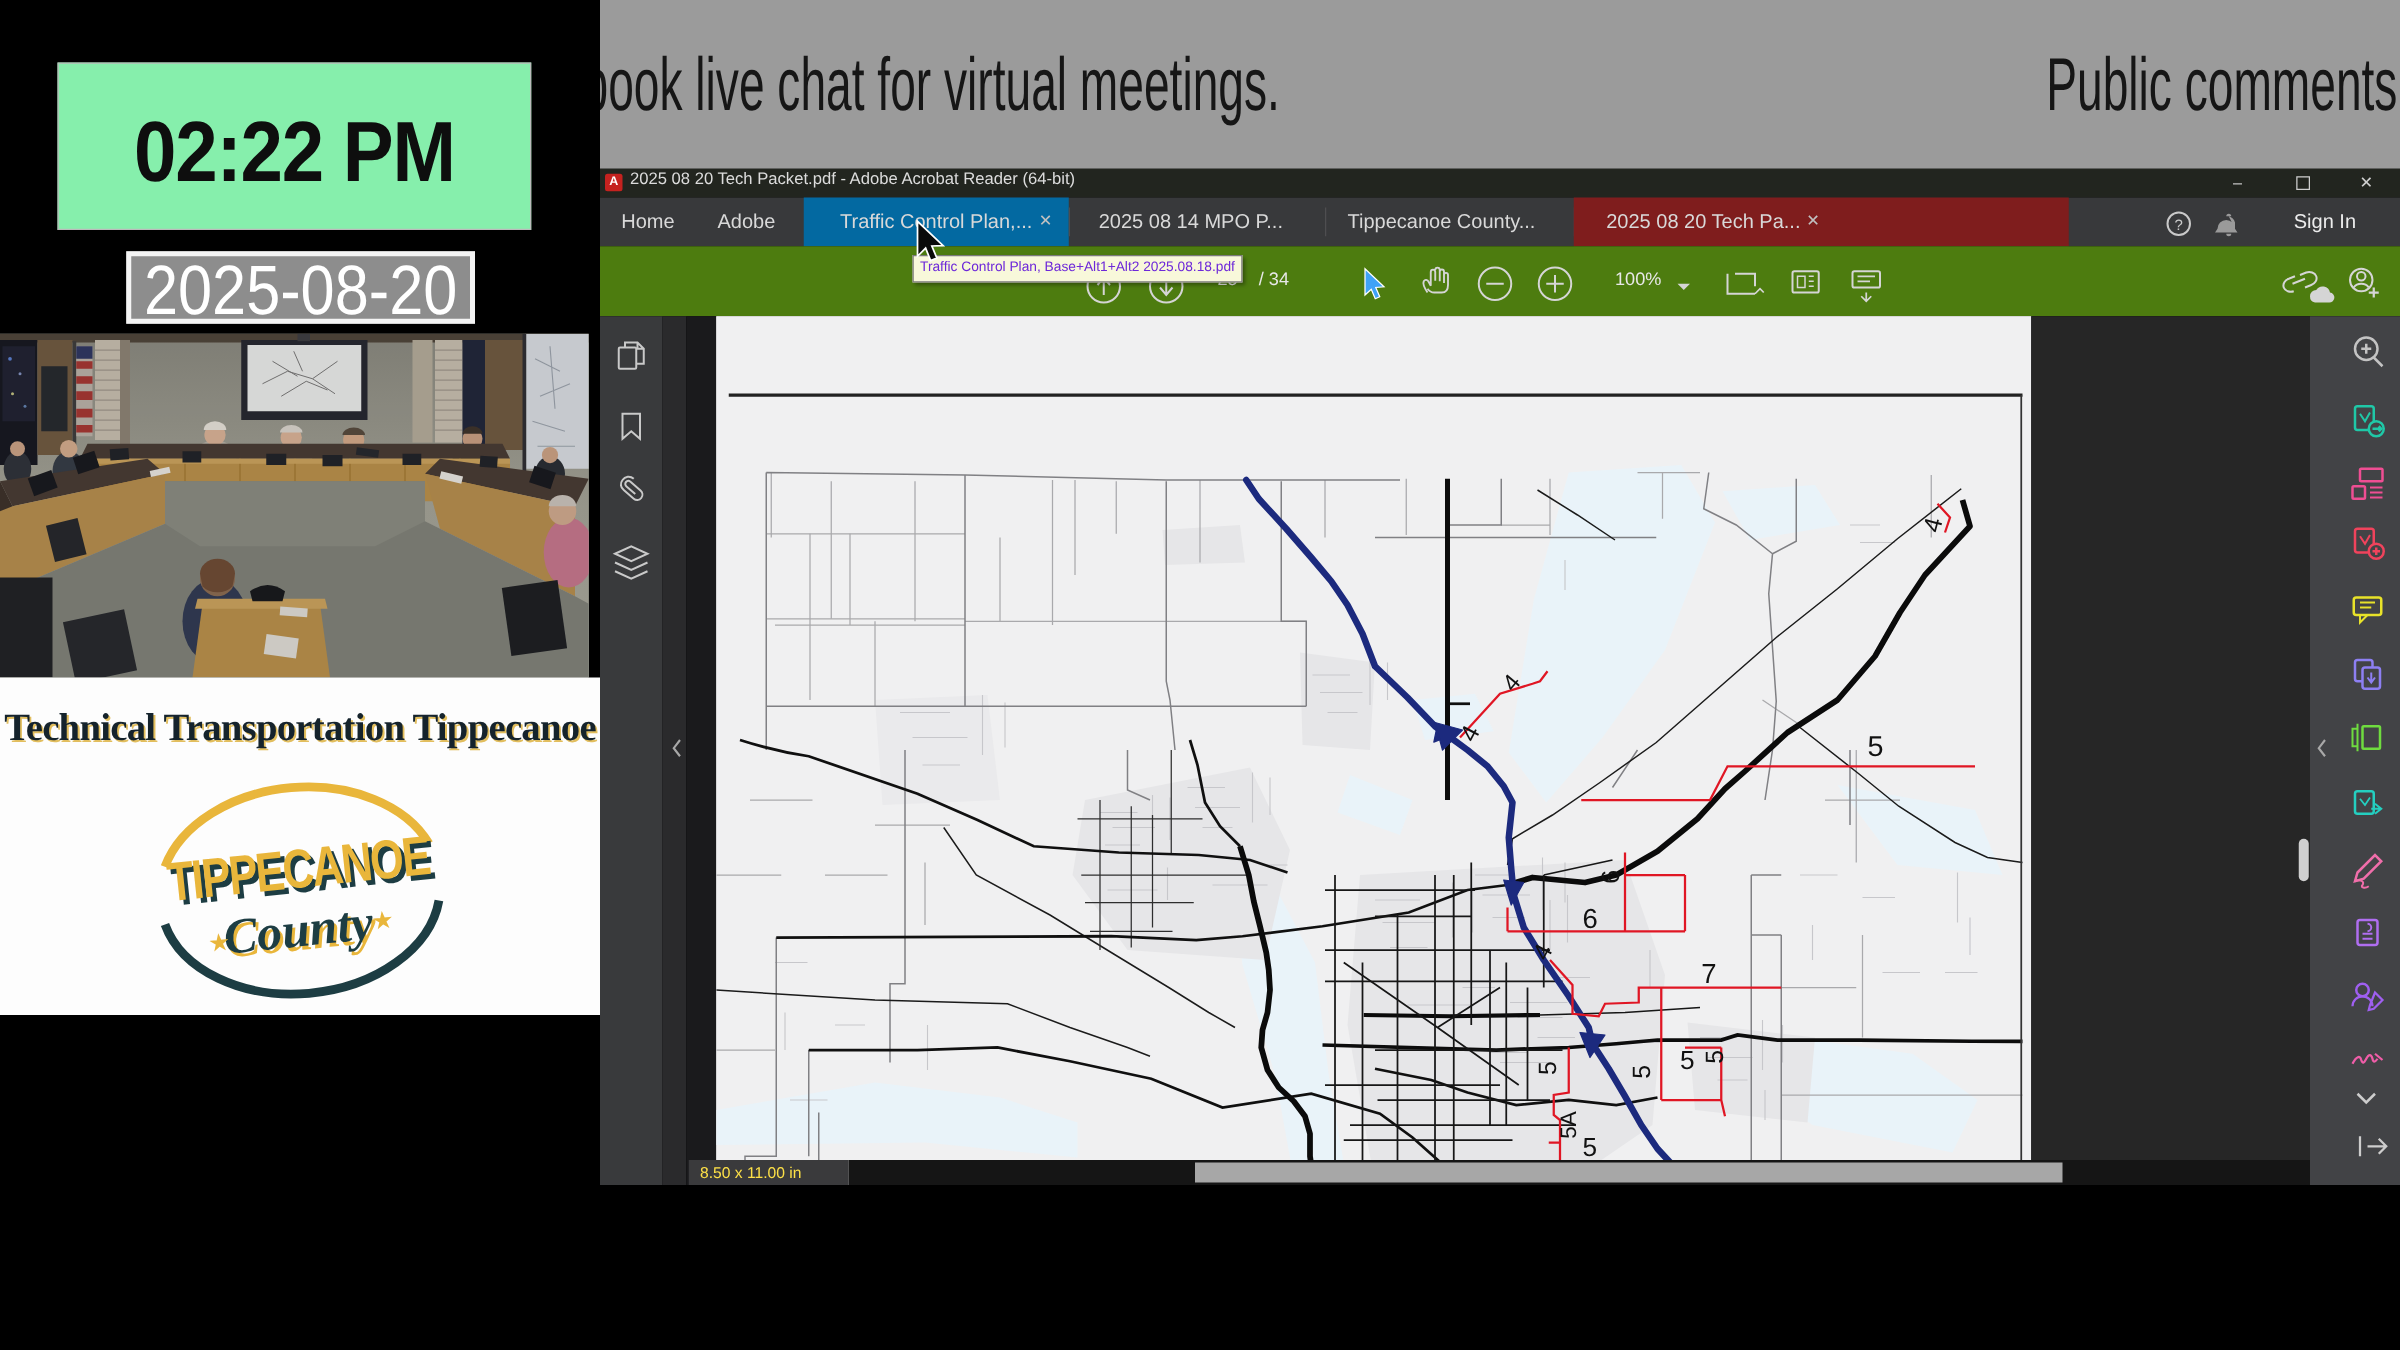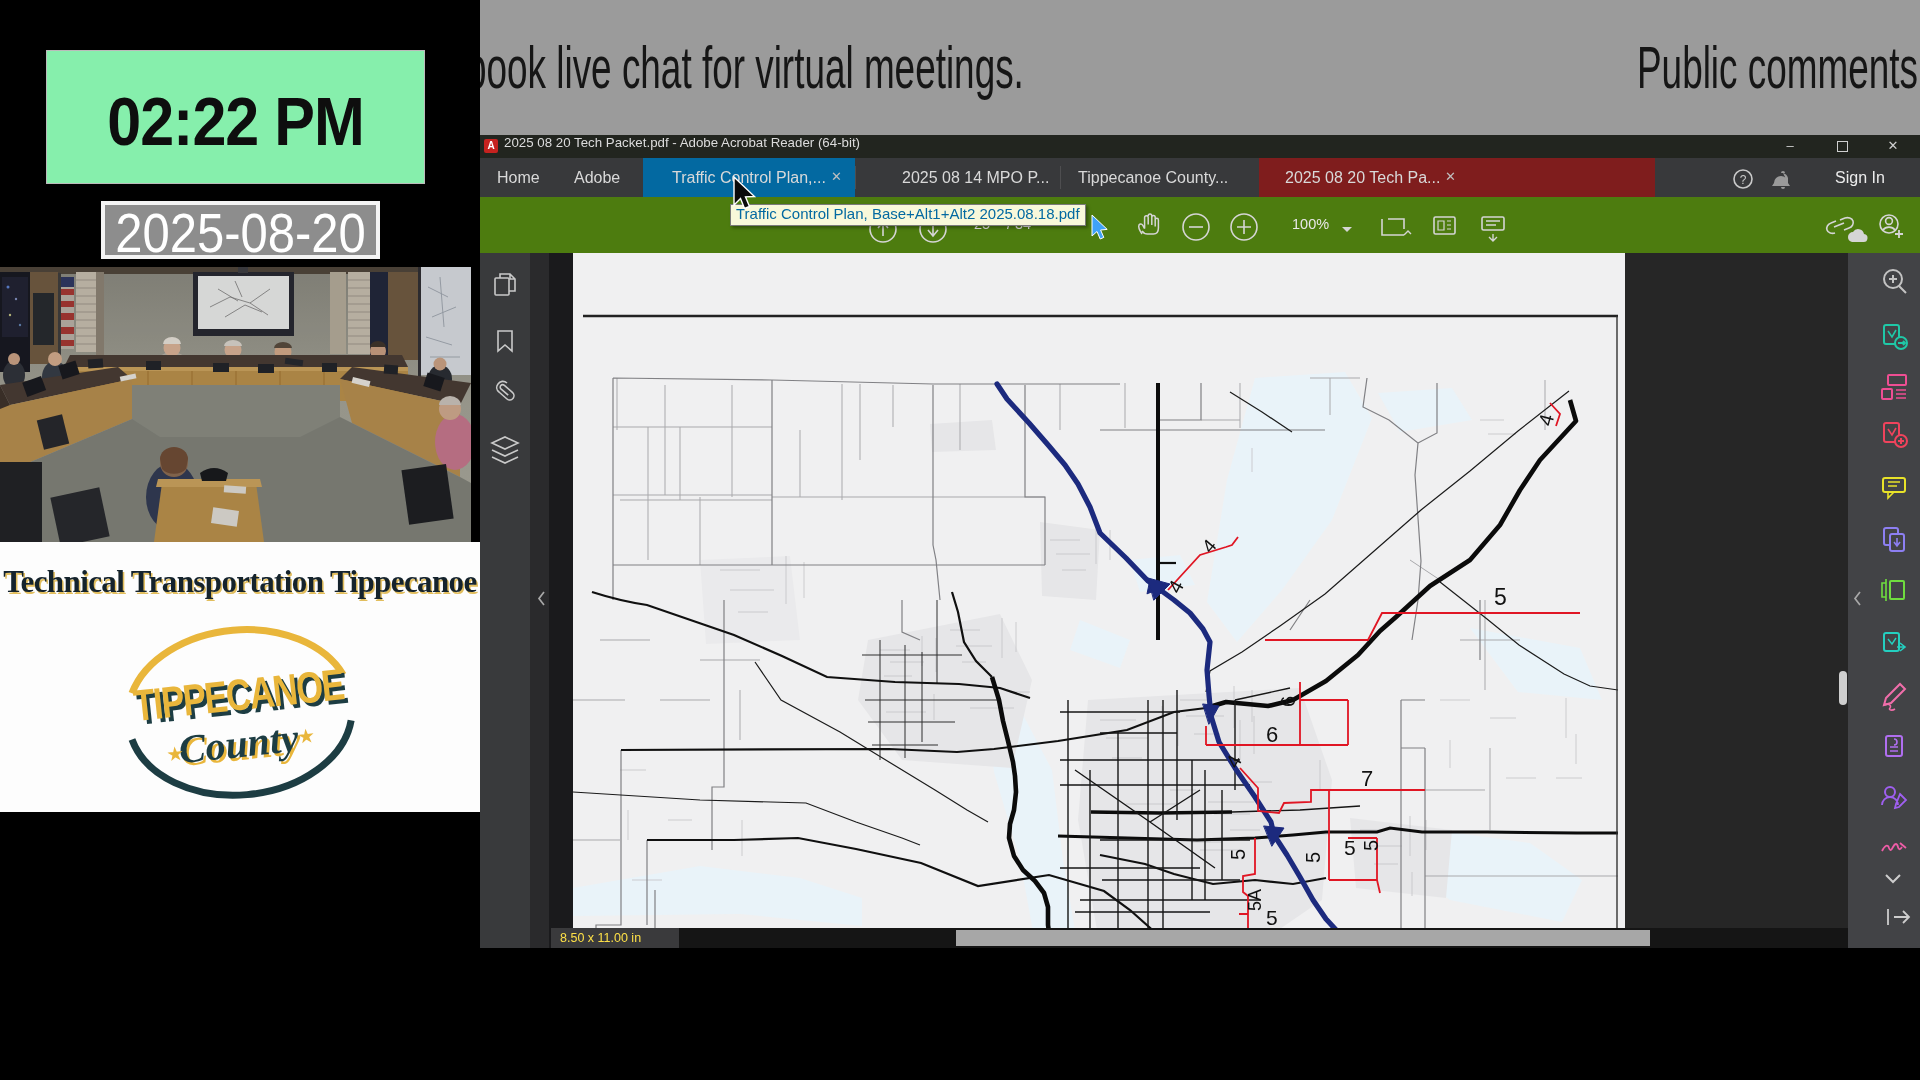--- a/index.html
+++ b/index.html
@@ -38,22 +38,22 @@
   #pagearea{left:573px;top:253px;width:1052px;height:695px;background:#f0f0f1;}
   #rightdark{left:1625px;top:253px;width:223px;height:695px;background:#262626;}
   #vthumb{left:1839px;top:671px;width:8px;height:34px;background:#cfcfcf;border-radius:4px;}
   #sidebar{left:1848px;top:253px;width:72px;height:695px;background:#424346;}
   
   #dimlabel{left:551px;top:928px;width:128px;height:20px;background:#3a3a3c;color:#fde047;font-size:12.5px;line-height:20px;padding-left:9px;box-sizing:border-box;}
   #hchannel{left:679px;top:928px;width:1169px;height:20px;background:#151515;}
   #hthumb{left:956px;top:930px;width:694px;height:16px;background:#a7a7a7;}
   #blackbottom{left:480px;top:948px;width:1440px;height:132px;background:#000;}
   
-  #tooltip{left:730px;top:204px;height:20px;background:#f8f8da;border:1px solid #7a7a7a;color:#0369a1;
-     font-size:15px;line-height:18px;padding:0 5px;white-space:nowrap;box-shadow:2px 2px 3px rgba(0,0,0,.35);}
+  #tooltip{left:730px;top:204px;height:20px;background:#f8f8da;border:1px solid #7a7a7a;color:#6d28d9;
+     font-size:11px;line-height:18px;padding:0 5px;white-space:nowrap;box-shadow:2px 2px 3px rgba(0,0,0,.35);}
 </style>
 </head>
 <body>
 <div id="stage">
 
   <div class="abs" id="clockbox">
       <div class="abs" id="clocktxt">02:22 PM</div>
     </div>
   <div class="abs" id="datebox">
       <div class="abs" id="datetxt">2025-08-20</div>
@@ -227,21 +227,21 @@
   </div>
 
   <div class="abs" id="tabbar">
     <div class="abs tabtxt" style="left:17px;">Home</div>
     <div class="abs tabtxt" style="left:94px;">Adobe</div>
     <div class="abs" id="tab1">
         <span class="tabtxt abs" style="left:29px;">Traffic Control Plan,...</span>
         <span class="tabx abs" style="left:188px;top:11px;">✕</span>
       </div>
     <div class="abs tabsep" style="left:375px;"></div>
-    <div class="abs tabtxt" style="left:422px;">2025 08 14 MPO P...</div>
+    <div class="abs tabtxt" style="left:399px;">2025 08 14 MPO P...</div>
     <div class="abs tabsep" style="left:580px;"></div>
     <div class="abs tabtxt" style="left:598px;">Tippecanoe County...</div>
     <div class="abs tabsep" style="left:779px;"></div>
     <div class="abs" id="tab4">
         <span class="tabtxt abs" style="left:26px;">2025 08 20 Tech Pa...</span>
         <span class="tabx abs" style="left:186px;top:11px;">✕</span>
       </div>
     <svg class="abs" style="left:1245px;top:0;" width="110" height="39" viewBox="0 0 110 39">
       <circle cx="18" cy="21" r="9" fill="none" stroke="#c9c9c9" stroke-width="1.6"></circle>
       <text x="18" y="26" font-size="12" fill="#c9c9c9" text-anchor="middle" font-family="Liberation Sans">?</text>

